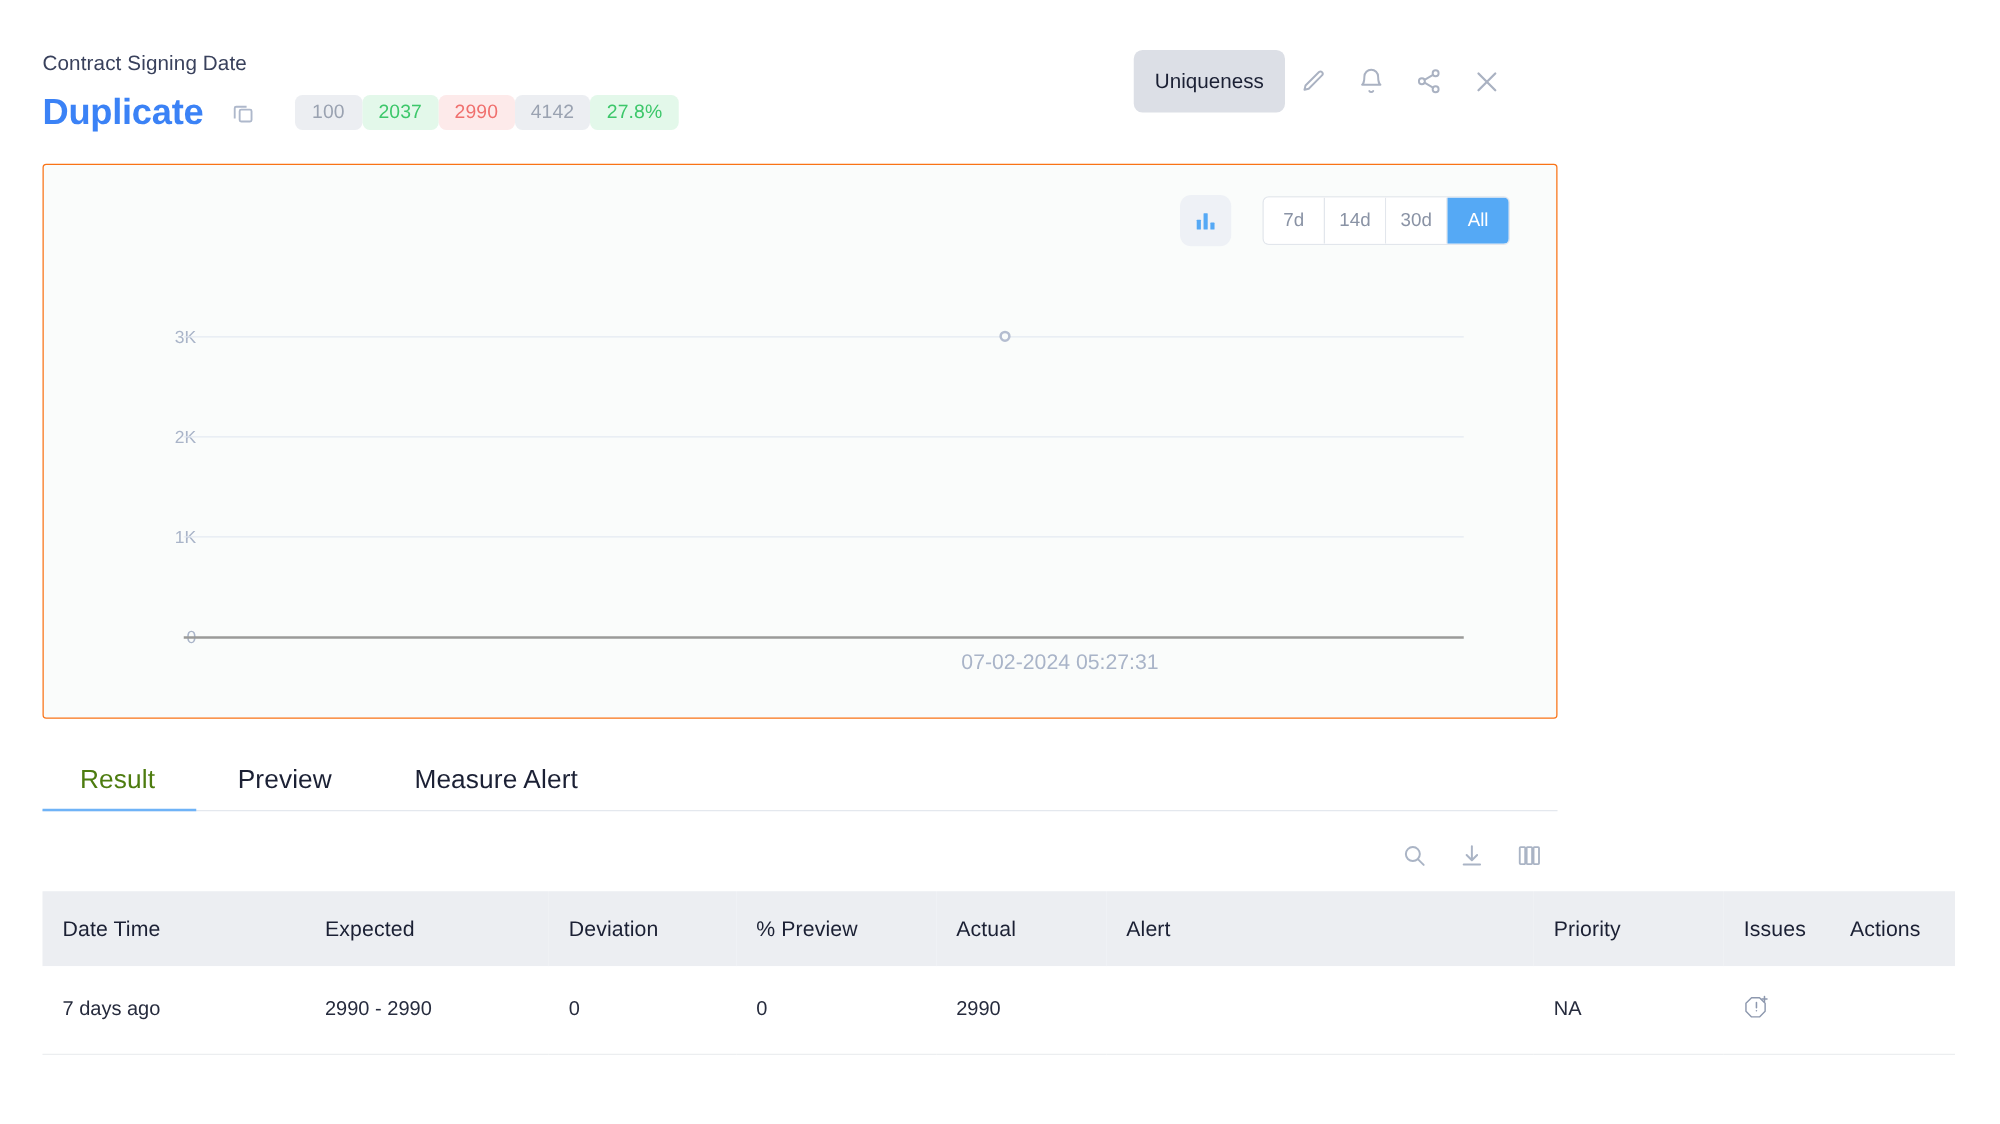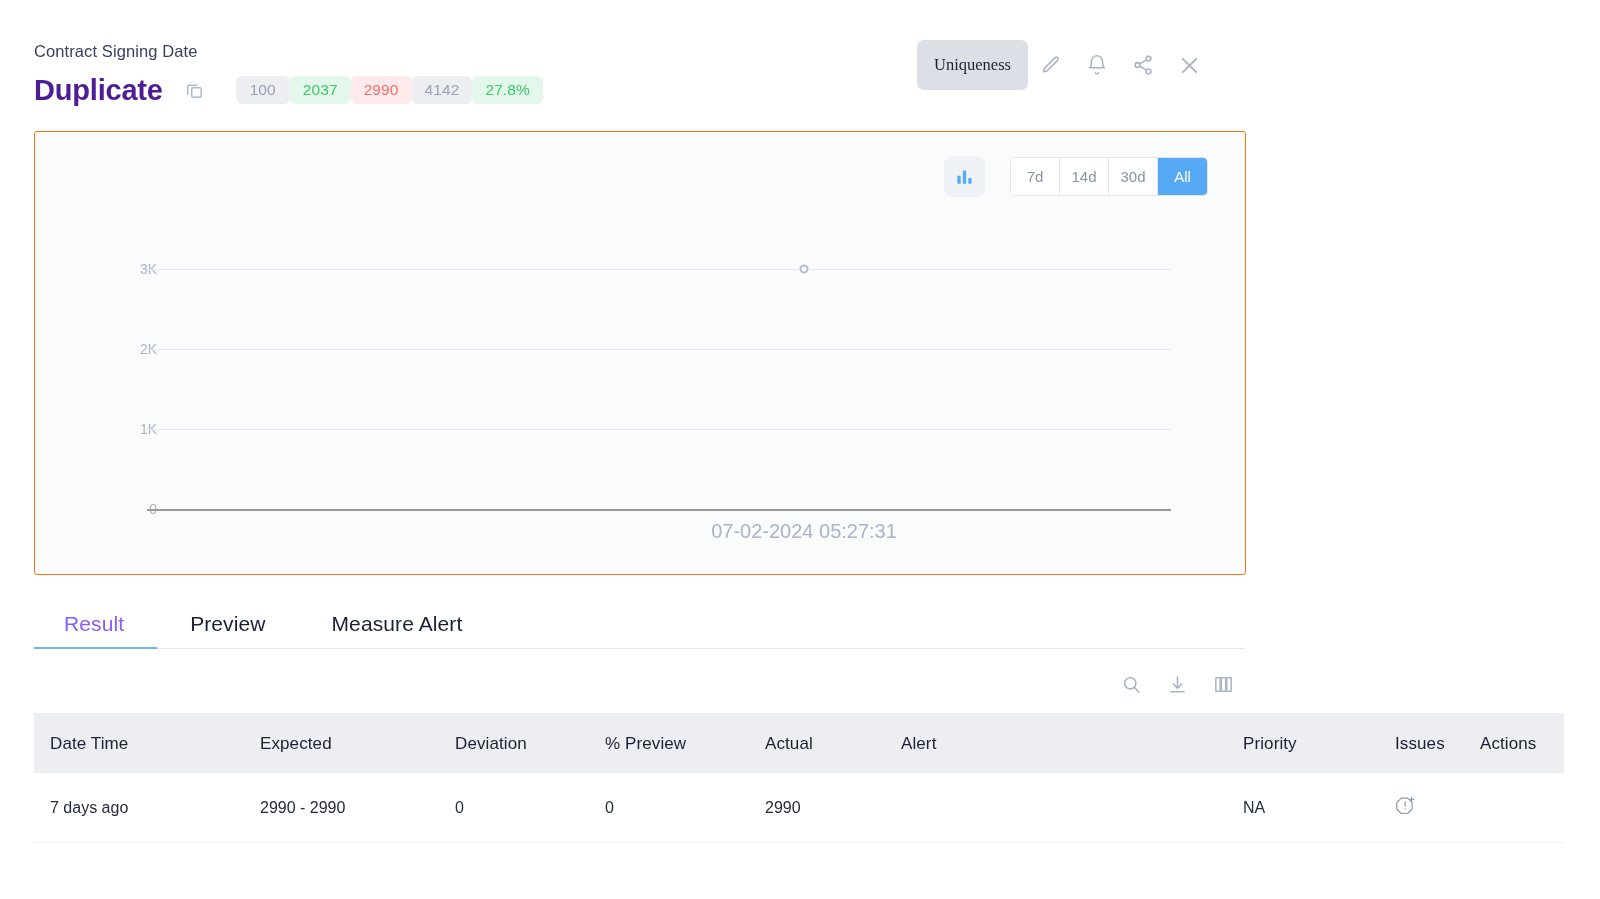--- a/index.html
+++ b/index.html
@@ -33,21 +33,21 @@
   }
   .title-row {
     display: flex;
     align-items: center;
     gap: 0;
     margin-top: 13px;
   }
   .page-title {
     font-size: 29px;
     font-weight: 600;
-    color: #4c1d95;
+    color: #3b82f6;
     letter-spacing: -0.2px;
     line-height: 1.05;
   }
   .copy-btn {
     margin-left: 19px;
     width: 26px;
     height: 26px;
     display: flex;
     align-items: center;
     justify-content: center;
@@ -90,21 +90,20 @@
     gap: 0;
   }
   .pill-uniqueness {
     background: #dcdfe6;
     color: #1b2034;
     border-radius: 7px;
     padding: 16px 17px;
     font-size: 16.5px;
     line-height: 1.1;
     cursor: pointer;
-    font-family: Liberation Serif, serif;
   }
   .hdr-icon {
     width: 46px;
     height: 32px;
     display: flex;
     align-items: center;
     justify-content: center;
     cursor: pointer;
     color: #aab2c2;
   }
@@ -190,45 +189,46 @@
     position: absolute;
     width: 9px; height: 9px;
     border: 2px solid #b4bdd0;
     border-radius: 50%;
     background: #fafcfb;
     transform: translate(-50%, -50%);
     cursor: pointer;
   }
   .xtick {
     position: absolute;
-    font-size: 20px;
+    font-size: 17px;
     color: #a9b4c8;
     transform: translateX(-50%);
     white-space: nowrap;
+    margin-left: 44px;
   }
 
   
   .tabs {
     display: flex;
     align-items: flex-end;
     gap: 0;
     margin-top: 24px;
     border-bottom: 1px solid #e4e8ee;
     height: 50px;
   }
   .tab {
     font-size: 21px;
     color: #1b2034;
     padding: 0 33px 12px 33px;
     cursor: pointer;
     letter-spacing: 0.1px;
     position: relative;
   }
   .tab:first-child { padding-left: 30px; }
-  .tab.active { color: #8b5cf6; }
+  .tab.active { color: #4d7c0f; }
   .tab.active::after {
     content: "";
     position: absolute;
     left: 0; right: 0; bottom: -1px;
     height: 2.5px;
     background: #6fb3f7;
   }
 
   
   .table-toolbar {

